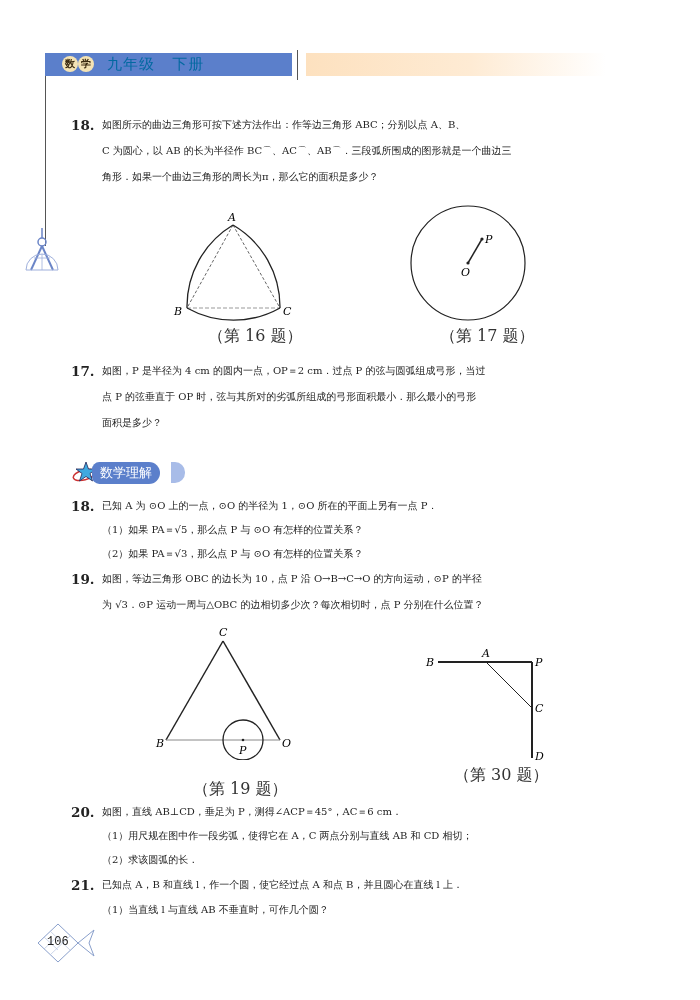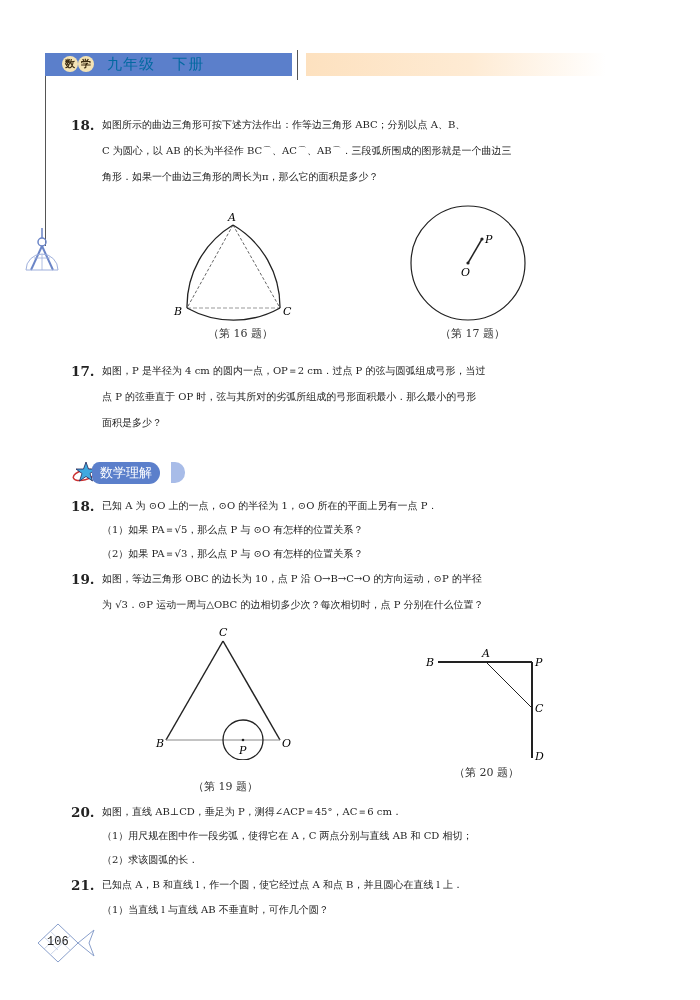--- a/index.html
+++ b/index.html
@@ -14,21 +14,21 @@
   .hdr-title { position:absolute; left:107px; top:55px; color:#0369a1; font-size:15px;
                font-family:"DejaVu Sans", sans-serif; letter-spacing:1px; white-space:pre; }
   .hdr-sep { position:absolute; left:297px; top:50px; width:1px; height:30px; background:#555; }
   .hdr-grad { position:absolute; left:306px; top:53px; width:300px; height:23px;
               background:linear-gradient(90deg,#fde1bf 0%,#feebd4 55%,#ffffff 100%); }
   .left-rule { position:absolute; left:45px; top:76px; width:1px; height:170px; background:#555; }
 
   .p { position:absolute; font-size:10px; line-height:26px; }
   .num { position:absolute; font-weight:bold; font-size:13.5px; line-height:26px; }
 
-  .cap { position:absolute; font-size:11px; color:#333; }
+  .cap { position:absolute; font-size:16px; color:#333; }
 
   .section-label { position:absolute; left:92px; top:462px; background:#5b7fcb; color:#fff;
                    font-family:"DejaVu Sans", sans-serif; font-size:13px; padding:2px 8px 2px 8px;
                    border-radius:8px 12px 12px 8px; }
   .section-tail { position:absolute; left:171px; top:462px; width:14px; height:21px;
                   border-radius:0 10px 10px 0; background:#a8bce8; }
   .page-num { position:absolute; left:47px; top:935px; font-size:12px; font-family:Liberation Mono, monospace; color:#222; }
 </style>
 </head>
 <body>
@@ -119,21 +119,21 @@
 <svg style="position:absolute;left:410px;top:640px" width="160" height="125" viewBox="0 0 160 125">
   <line x1="28" y1="22" x2="122" y2="22" stroke="#222" stroke-width="2"></line>
   <line x1="122" y1="22" x2="122" y2="118" stroke="#222" stroke-width="2"></line>
   <line x1="76" y1="22" x2="122" y2="68" stroke="#222" stroke-width="1"></line>
   <text x="16" y="26" font-size="11" font-style="italic" font-family="DejaVu Serif, serif">B</text>
   <text x="72" y="17" font-size="11" font-style="italic" font-family="DejaVu Serif, serif">A</text>
   <text x="125" y="26" font-size="11" font-style="italic" font-family="DejaVu Serif, serif">P</text>
   <text x="125" y="72" font-size="11" font-style="italic" font-family="DejaVu Serif, serif">C</text>
   <text x="125" y="120" font-size="11" font-style="italic" font-family="DejaVu Serif, serif">D</text>
 </svg>
-<div class="cap" style="left:454px;top:765px">（第 20 题）</div>
+<div class="cap" style="left:454px;top:765px">（第 30 题）</div>
 
 <div class="num" style="left:71px;top:799px">20.</div>
 <div class="p" style="left:102px;top:799px">如图，直线 AB⊥CD，垂足为 P，测得∠ACP＝45°，AC＝6 cm．</div>
 <div class="p" style="left:102px;top:823px">（1）用尺规在图中作一段劣弧，使得它在 A，C 两点分别与直线 AB 和 CD 相切；</div>
 <div class="p" style="left:102px;top:847px">（2）求该圆弧的长．</div>
 
 <div class="num" style="left:71px;top:872px">21.</div>
 <div class="p" style="left:102px;top:872px">已知点 A，B 和直线 l，作一个圆，使它经过点 A 和点 B，并且圆心在直线 l 上．</div>
 <div class="p" style="left:102px;top:897px">（1）当直线 l 与直线 AB 不垂直时，可作几个圆？</div>
 

